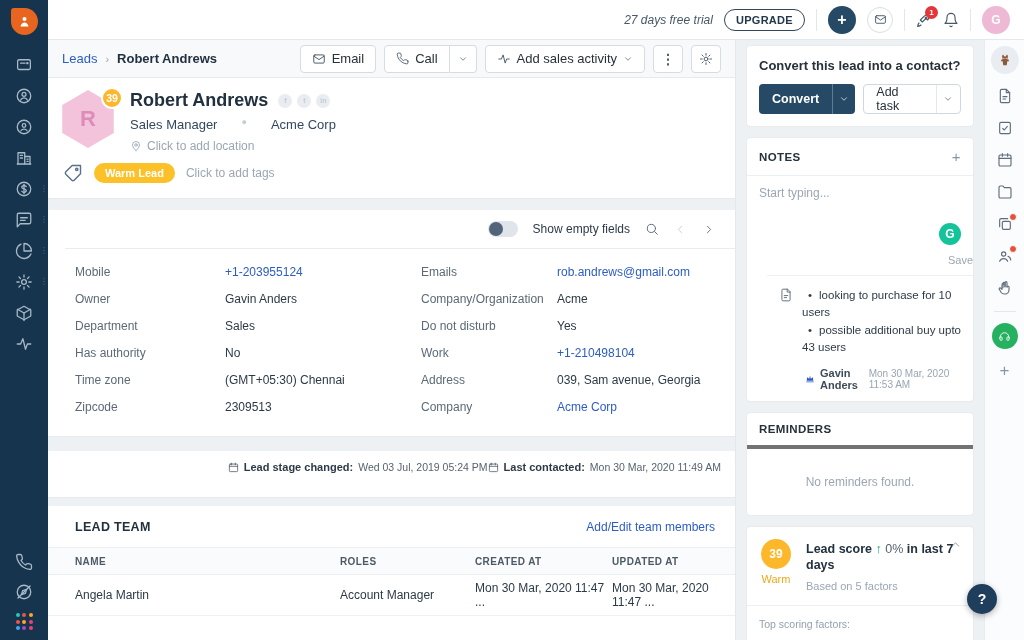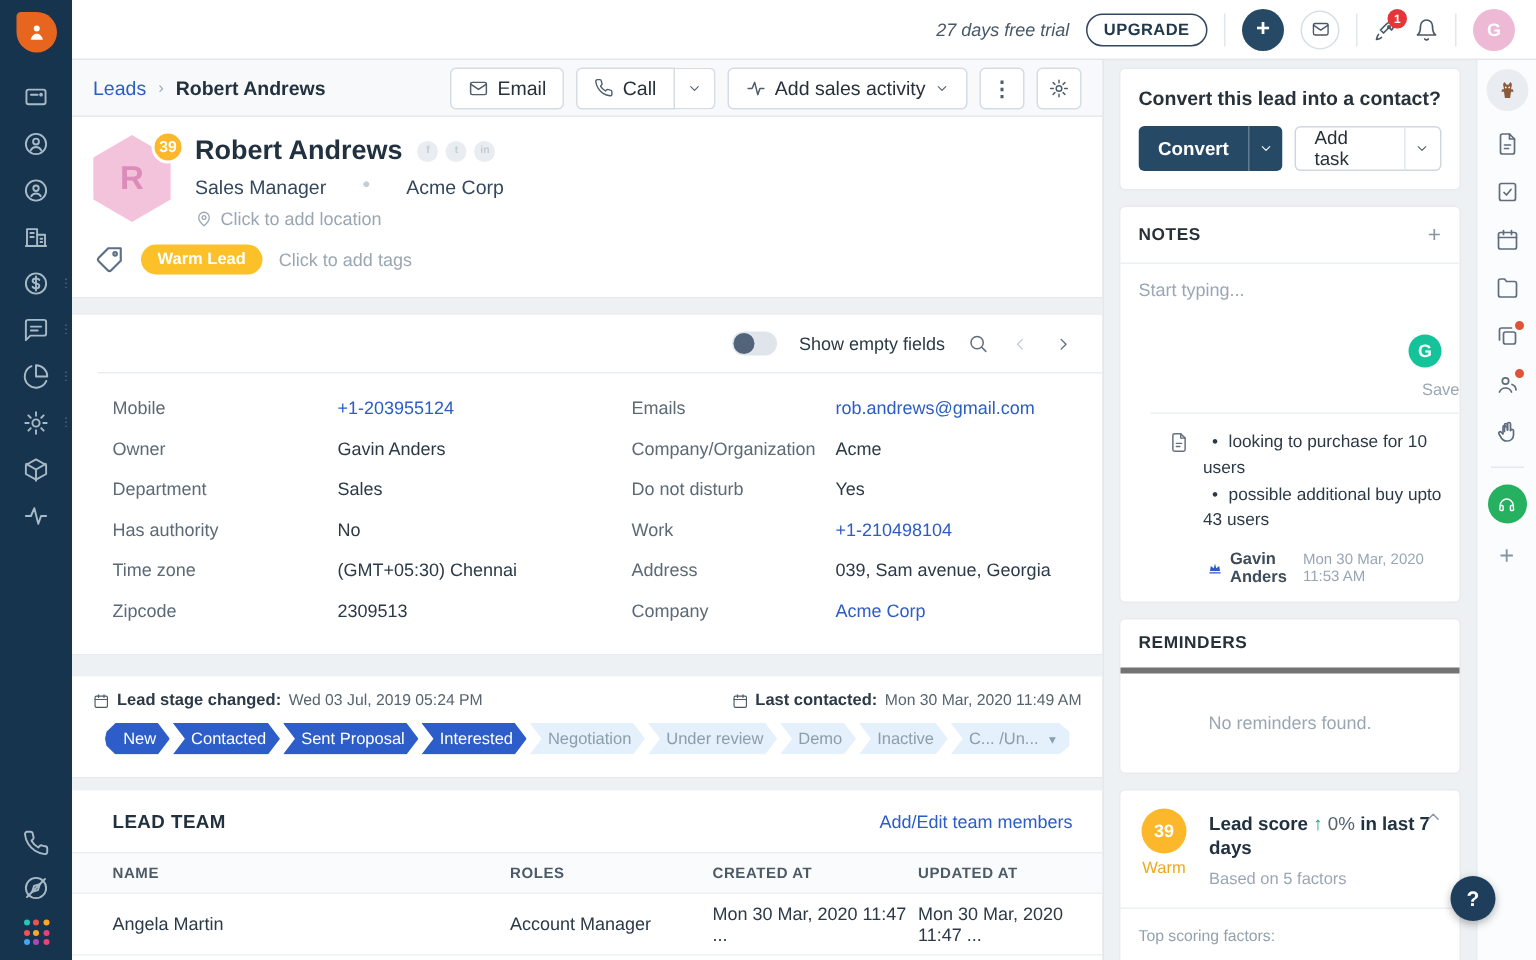--- a/index.html
+++ b/index.html
@@ -73,21 +73,21 @@
   .toggle i { position:absolute; left:1px; top:1px; width:14px; height:14px; border-radius:50%; background:#51647a; }
   .tgl-label { font-size:12px; color:#2c3a47; }
   .ctl-ic { color:#5f6c7b; cursor:pointer; }
   .ctl-ic.dis { color:#c2ccd4; }
   .fieldgrid { display:grid; grid-template-columns:150px 196px 136px auto; row-gap:13px; padding:16px 20px 22px 27px; font-size:12px; align-items:start; }
   .flabel { color:#5b6a76; }
   .fvalue { color:#2c3a47; }
   .fvalue.link { color:#2c5cc5; cursor:pointer; }
 
   .stage-card { margin-bottom:8px; padding:10px 14px 15px; border-bottom:1px solid #e6eaed; }
-  .stage-head { display:flex; justify-content:space-between; align-items:center; font-size:10.5px; color:#56646f; margin-bottom:9px; }
+  .stage-head { display:flex; justify-content:flex-end; align-items:center; font-size:10.5px; color:#56646f; margin-bottom:9px; }
   .sh-group { display:flex; align-items:center; gap:5px; }
   .sh-bold { font-weight:bold; color:#2c3a47; font-size:11px; }
   .pipeline { display:flex; height:21px; padding:0 8px; }
   .pstage { flex:1 1 auto; display:flex; align-items:center; justify-content:center; font-size:11px; margin-left:2px; white-space:nowrap; padding:0 9px 0 12px; cursor:pointer;
             clip-path:polygon(0 0, calc(100% - 8px) 0, 100% 50%, calc(100% - 8px) 100%, 0 100%, 8px 50%); }
   .pstage:first-child { margin-left:0; clip-path:polygon(7px 0, calc(100% - 8px) 0, 100% 50%, calc(100% - 8px) 100%, 7px 100%, 1px 72%, 0 50%, 1px 28%); }
   .pstage:last-child { clip-path:polygon(0 0, calc(100% - 7px) 0, 100% 28%, 100% 72%, calc(100% - 7px) 100%, 0 100%, 8px 50%); }
   .pstage.done { background:#2d5dc8; color:#fff; }
   .pstage.todo { background:#e4f0fb; color:#8c9dac; }
   .pcaret { margin-left:7px; font-size:9px; color:#8c9dac; }
@@ -490,34 +490,20 @@
         <span style="color:#4c5a66">
             <svg class="ico" width="11" height="11" viewBox="0 0 24 24">
               <rect x="3" y="4.5" width="18" height="16.5" rx="2"></rect>
               <path d="M3 9.5h18M8 2.5v4M16 2.5v4"></path>
             </svg>
           </span>
         <span class="sh-bold">Last contacted:</span>
         <span>Mon 30 Mar, 2020 11:49 AM</span>
       </span>
     </div>
-    <div class="pipeline">
-      <span class="pstage done">New</span>
-      <span class="pstage done">Contacted</span>
-      <span class="pstage done">Sent Proposal</span>
-      <span class="pstage done">Interested</span>
-      <span class="pstage todo">Negotiation</span>
-      <span class="pstage todo">Under review</span>
-      <span class="pstage todo">Demo</span>
-      <span class="pstage todo">Inactive</span>
-      <span class="pstage todo">
-          <span>C... /Un...</span>
-          <span class="pcaret">▾</span>
-        </span>
-    </div>
   </section>
 
   <section class="card team-card">
     <div class="team-head">
       <span class="team-title">LEAD TEAM</span>
       <span class="team-link">Add/Edit team members</span>
     </div>
     <div class="trow thead">
       <span>NAME</span>
       <span>ROLES</span>

